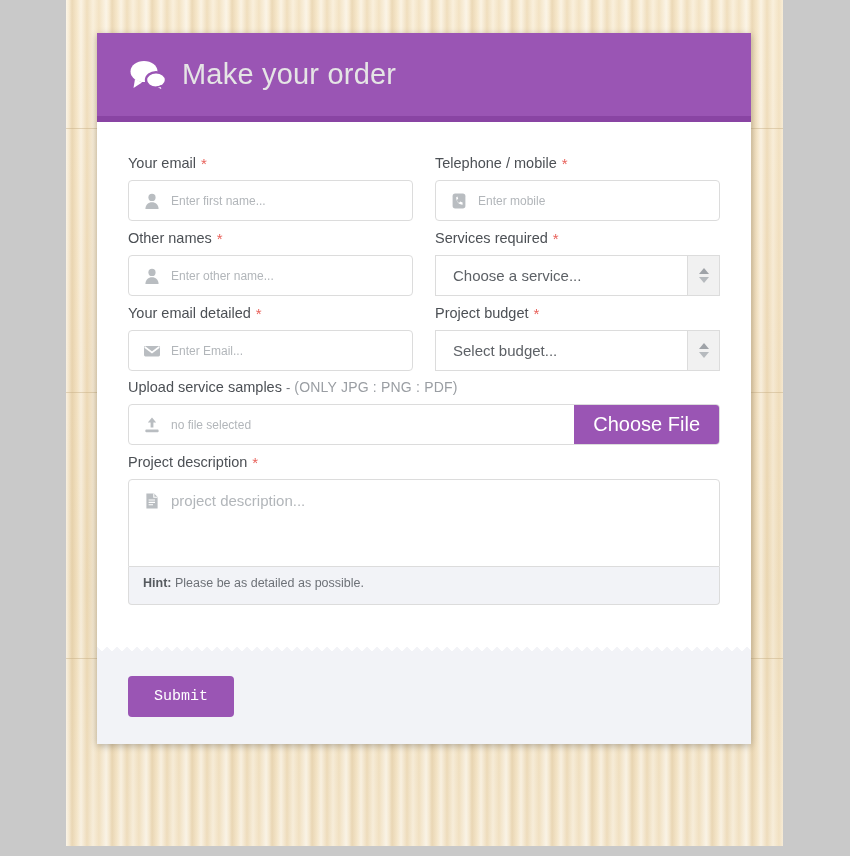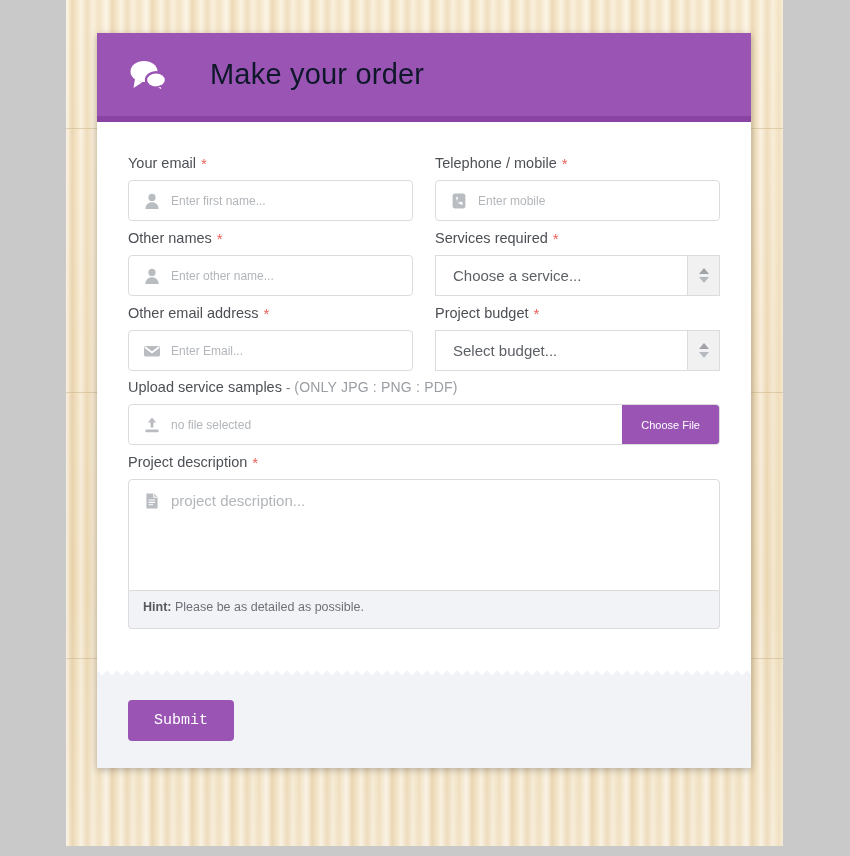--- a/index.html
+++ b/index.html
@@ -63,26 +63,25 @@
     align-items: center;
     padding: 0 31px;
   }
   .header-icon {
     width: 40px;
     height: 32px;
     margin-right: 14px;
     flex: 0 0 auto;
   }
   .header-title {
-    color: #0f172a;
+    color: #e5e5e5;
     font-size: 29px;
     font-weight: normal;
     letter-spacing: 0.2px;
     line-height: 1;
-    margin-left: 28px;
   }
 
   
   .card-body {
     padding: 24px 31px 30px 31px;
     background: #ffffff;
   }
 
   .row {
     display: flex;
@@ -195,37 +194,37 @@
     height: 41px;
     box-sizing: border-box;
     display: flex;
     align-items: center;
     overflow: hidden;
     margin-top: 2px;
   }
   .choose-btn {
     background: #9a55b4;
     color: #ffffff;
-    font-size: 11px;
+    font-size: 20px;
     height: 100%;
     display: flex;
     align-items: center;
     padding: 0 19px;
     flex: 0 0 auto;
     border: none;
     cursor: pointer;
     font-family: "Liberation Sans", sans-serif;
   }
 
   
   .ta-wrap {
     border: 1px solid #dcdcdc;
     border-radius: 4px 4px 0 0;
     background: #fff;
-    height: 112px;
+    height: 88px;
     box-sizing: border-box;
     display: flex;
     align-items: flex-start;
     padding-top: 12px;
     margin-top: 2px;
   }
   .ta-text {
     font-size: 15px;
     color: #b2b6ba;
   }
@@ -360,21 +359,21 @@
             <span class="sp-up"></span>
             <span class="sp-down"></span>
           </span>
         </div>
       </div>
     </div>
 
     <div class="row">
       <div class="col">
         <label class="field-label">
-          <span>Other email address</span><span class="req-star">*</span>
+          <span>Your email detailed</span><span class="req-star">*</span>
         </label>
         <div class="input-wrap">
           <span class="in-icon">
             <svg viewBox="0 0 18 18" width="18" height="18" aria-hidden="true">
               <rect x="1" y="4" width="16" height="10.4" rx="1.4" fill="#b9bdc1"></rect>
               <path d="M1.8 5 L9 10.4 L16.2 5" fill="none" stroke="#ffffff" stroke-width="1.7"></path>
             </svg>
           </span>
           <span class="in-text">Enter Email...</span>
         </div>

